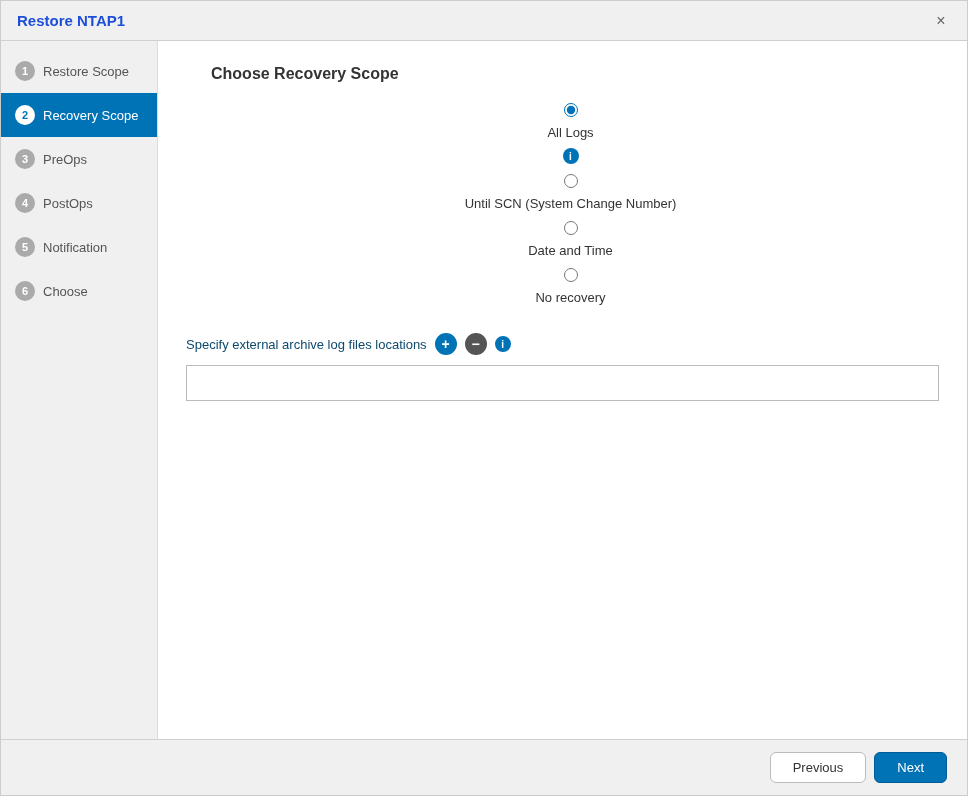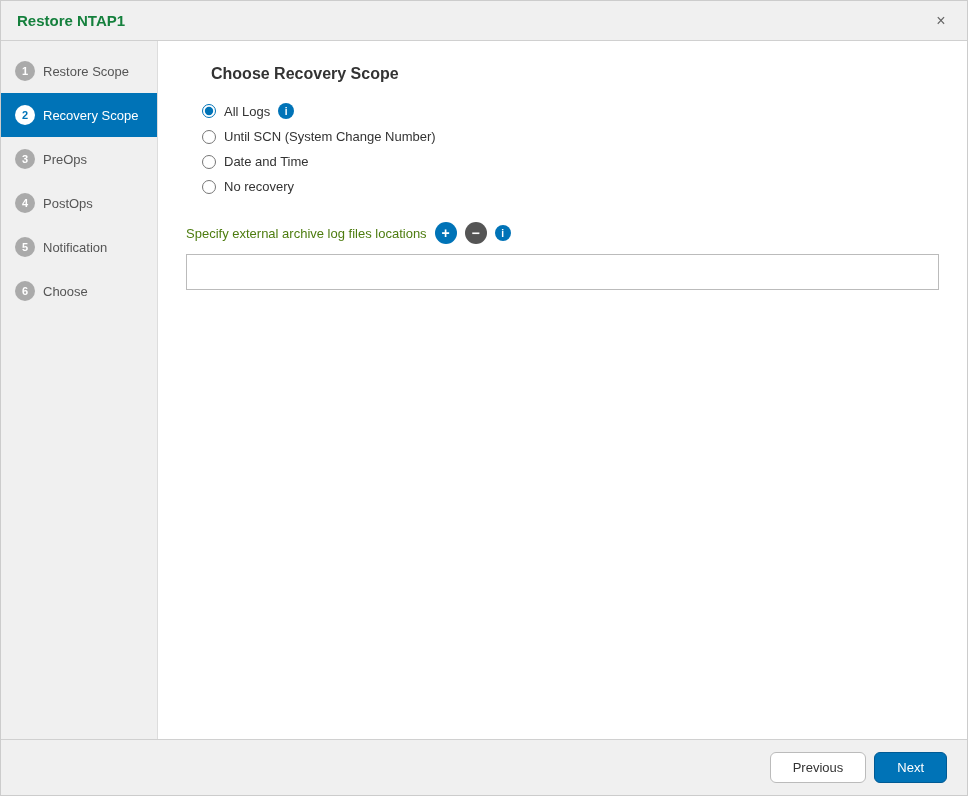--- a/index.html
+++ b/index.html
@@ -24,21 +24,21 @@
       border-bottom: 1px solid #d0d0d0;
       padding: 10px 16px;
       display: flex;
       justify-content: space-between;
       align-items: center;
       height: 40px;
     }
     .dialog-title {
       font-size: 15px;
       font-weight: bold;
-      color: #15803d;
+      color: #1d4ed8;
     }
     .close-btn {
       width: 20px;
       height: 20px;
       cursor: pointer;
       display: flex;
       align-items: center;
       justify-content: center;
       font-size: 16px;
       color: #666;
@@ -114,20 +114,21 @@
       gap: 10px;
       margin-bottom: 28px;
       margin-left: 16px;
     }
     .radio-item {
       display: flex;
       align-items: center;
       gap: 8px;
       font-size: 13px;
       color: #333;
+      flex-direction: column;
     }
     .radio-item input[type="radio"] {
       margin: 0;
       accent-color: #0073b7;
       width: 14px;
       height: 14px;
     }
     .info-icon {
       display: inline-flex;
       align-items: center;
@@ -145,21 +146,21 @@
       margin-top: 10px;
     }
     .archive-label-row {
       display: flex;
       align-items: center;
       gap: 8px;
       margin-bottom: 10px;
     }
     .archive-label {
       font-size: 13px;
-      color: #4d7c0f;
+      color: #0c4a6e;
     }
     .icon-btn {
       width: 22px;
       height: 22px;
       border-radius: 50%;
       display: inline-flex;
       align-items: center;
       justify-content: center;
       cursor: pointer;
       border: none;

